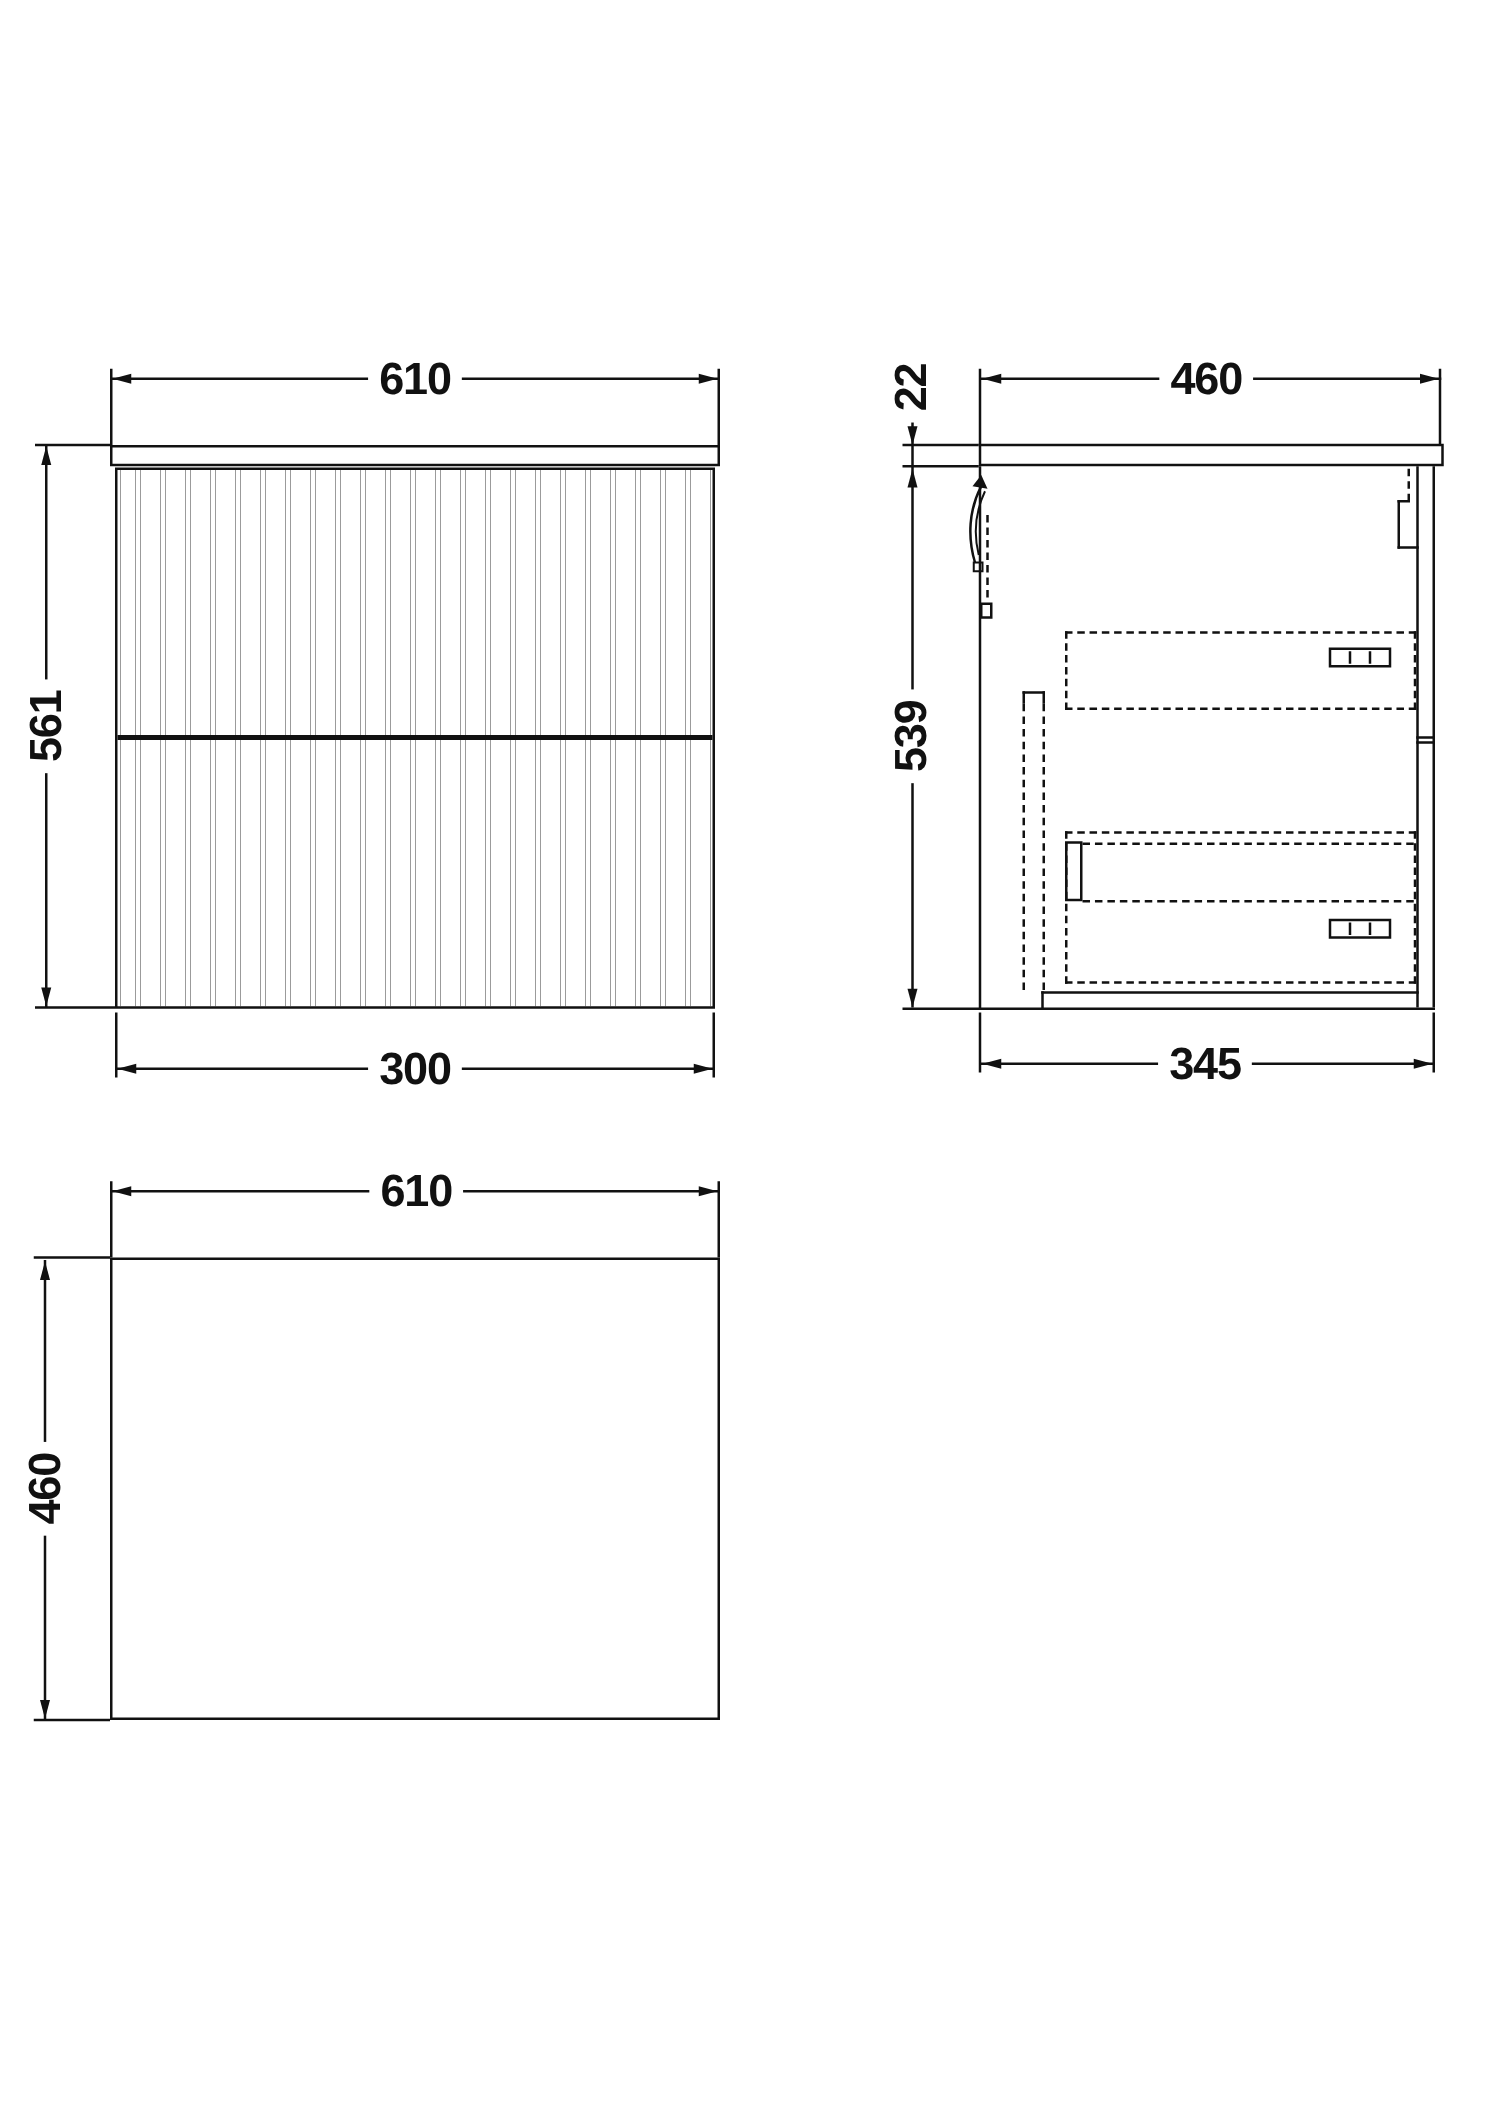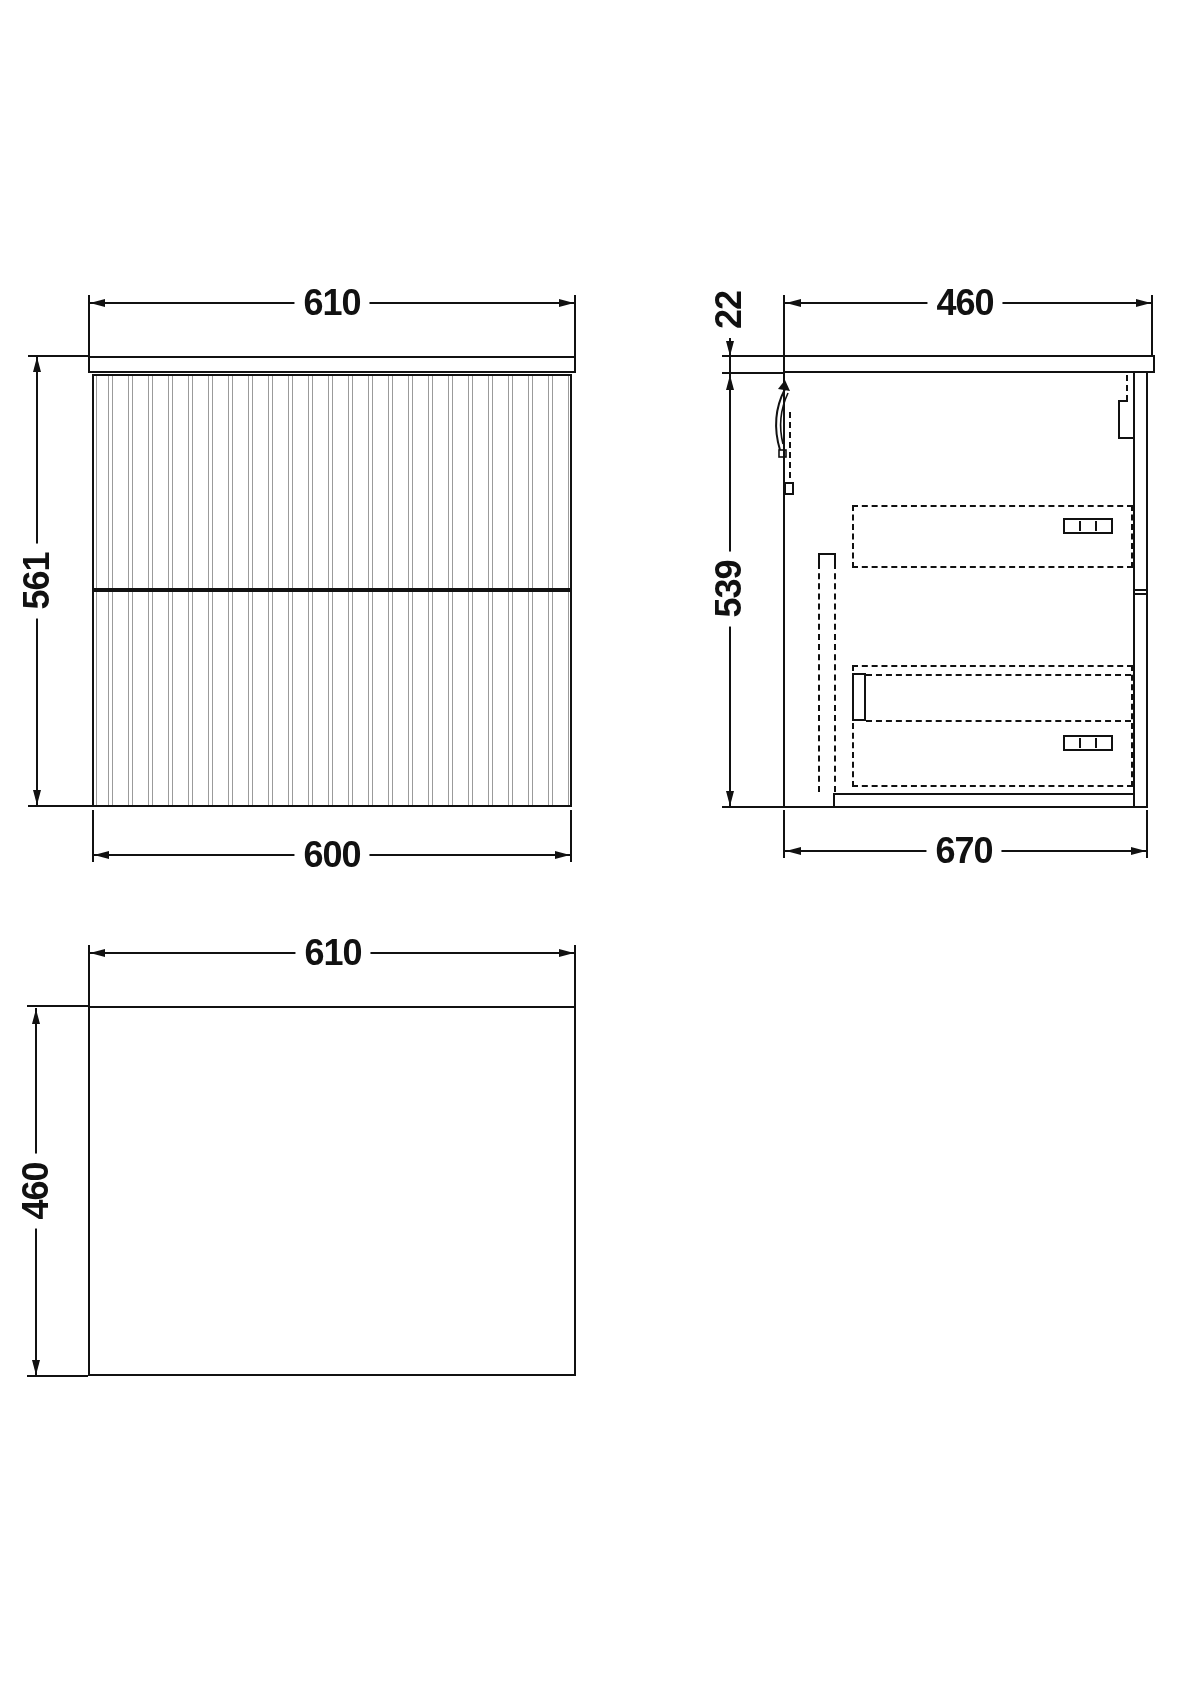--- a/index.html
+++ b/index.html
@@ -58,21 +58,21 @@
       <div class="arr d" style="left:33px;top:790px;"></div>
       <div class="dim-label vert" style="left:37px;top:581px;">561</div>
     </div>
 
     <div>
       <div class="hl" style="left:92px;top:854px;width:480px;"></div>
       <div class="vl" style="left:92px;top:810px;height:52px;"></div>
       <div class="vl" style="left:570px;top:810px;height:52px;"></div>
       <div class="arr l" style="left:94px;top:851px;"></div>
       <div class="arr r" style="left:555px;top:851px;"></div>
-      <div class="dim-label" style="left:332px;top:855px;">600</div>
+      <div class="dim-label" style="left:332px;top:855px;">300</div>
     </div>
   </div>
 
   <div>
 
     <div class="box" style="left:783px;top:355px;width:372px;height:18px;"></div>
 
     <div>
       <div class="hl" style="left:784px;top:302px;width:369px;"></div>
       <div class="vl" style="left:783px;top:295px;height:61px;"></div>
@@ -143,21 +143,21 @@
       <div class="dash-v" style="left:818px;top:563px;height:229px;"></div>
       <div class="dash-v" style="left:834px;top:563px;height:229px;"></div>
     </div>
 
     <div>
       <div class="hl" style="left:784px;top:850px;width:364px;"></div>
       <div class="vl" style="left:783px;top:810px;height:48px;"></div>
       <div class="vl" style="left:1146px;top:810px;height:48px;"></div>
       <div class="arr l" style="left:786px;top:847px;"></div>
       <div class="arr r" style="left:1131px;top:847px;"></div>
-      <div class="dim-label" style="left:964px;top:851px;">670</div>
+      <div class="dim-label" style="left:964px;top:851px;">345</div>
     </div>
   </div>
 
   <div>
 
     <div class="box" style="left:88px;top:1006px;width:488px;height:370px;"></div>
 
     <div>
       <div class="hl" style="left:88px;top:952px;width:488px;"></div>
       <div class="vl" style="left:88px;top:945px;height:61px;"></div>

